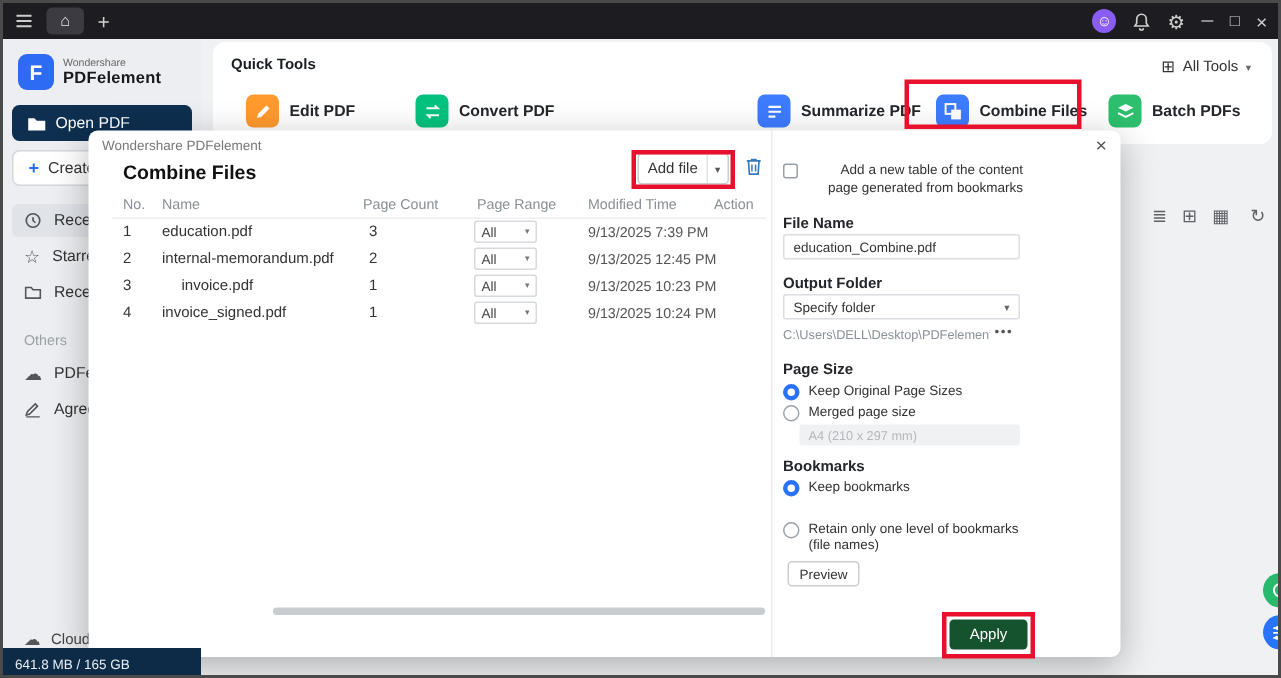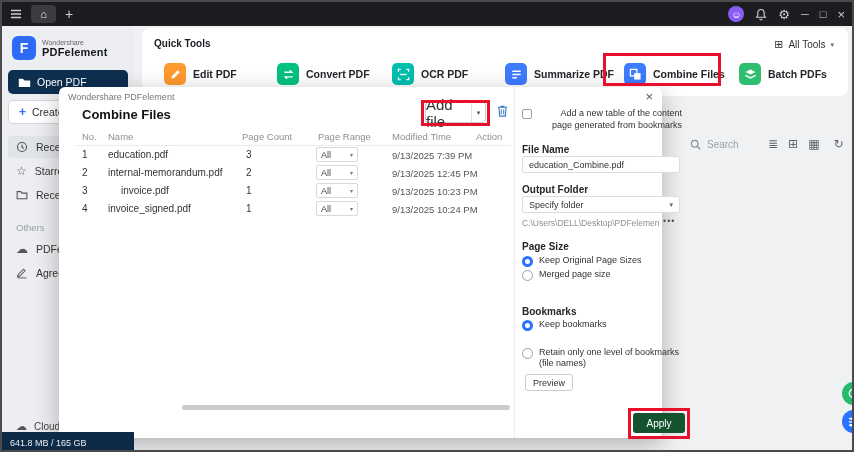--- a/index.html
+++ b/index.html
@@ -33,26 +33,26 @@
   
   #qt-card { position:absolute; left:140px; top:26px; width:706px; height:68px; background:#ffffff; border-radius:8px; z-index:2; }
   .qt-title { position:absolute; left:12px; top:10px; font-size:10px; font-weight:bold; color:#1a1d22; }
   .alltools { position:absolute; right:14px; top:10px; display:flex; align-items:center; gap:5px; font-size:10px; color:#333; cursor:pointer; }
   .tool { position:absolute; top:34px; height:24px; display:flex; align-items:center; gap:7px; cursor:pointer; }
   .tool-ic { width:22px; height:22px; border-radius:5px; display:flex; align-items:center; justify-content:center; }
   .tool-lb { font-size:10.5px; font-weight:bold; color:#23262b; white-space:nowrap; }
   .search-row { position:absolute; top:134px; height:16px; z-index:2; display:flex; align-items:center; }
   .gray-ic { color:#5f6368; font-size:12px; line-height:1; cursor:pointer; }
   
-  #dialog { position:absolute; left:57px; top:85px; width:603px; height:351px; background:#fff; border-radius:6px; box-shadow:0 6px 24px rgba(0,0,0,.28); z-index:10;padding-left:12px; }
+  #dialog { position:absolute; left:57px; top:85px; width:688px; height:351px; background:#fff; border-radius:6px; box-shadow:0 6px 24px rgba(0,0,0,.28); z-index:10;padding-left:12px; }
   .dlg-title { position:absolute; left:9px; top:5px; font-size:9px; color:#777; }
   .dlg-close { position:absolute; right:9px; top:2px; font-size:13px; color:#555; cursor:pointer; }
   .dlg-head { position:absolute; left:23px; top:20px; font-size:13px; font-weight:bold; color:#111; }
   .addfile-btn { position:absolute; left:366px; top:15px; width:61px; height:21px; background:#fff; border:1px solid #c9cdd2; border-radius:3px; display:flex; align-items:center; cursor:pointer; }
-  .addfile-main { flex:1; font-size:15px; color:#333; }
+  .addfile-main { flex:1; font-size:10px; color:#333; text-align:center; }
   .addfile-split { width:14px; height:100%; border-left:1px solid #dfe2e6; display:flex; align-items:center; justify-content:center; font-size:7px; color:#555; }
   .trash-btn { position:absolute; left:437px; top:17px; cursor:pointer; }
   .thead { position:absolute; top:44px; font-size:9.5px; color:#8a9097; }
   .thead-line { position:absolute; left:16px; width:436px; top:58px; height:1px; background:#ededef; }
   .cell { position:absolute; font-size:10px; color:#333; white-space:nowrap; }
   .cell.dim { color:#555; font-size:9.5px; }
   .mini-select { position:absolute; width:42px; height:15px; border:1px solid #d6d9dd; border-radius:2px; background:#fff; font-size:9px; color:#444; display:flex; align-items:center; justify-content:space-between; padding:0 4px; cursor:pointer; }
   .mini-select .car { font-size:6px; color:#777; }
   .hscroll { position:absolute; left:123px; top:318px; width:328px; height:5px; border-radius:3px; background:#c9cccf; cursor:pointer; }
   .vdiv { position:absolute; left:455px; top:0; width:1px; height:100%; background:#ececee; }
@@ -195,29 +195,20 @@
       <span class="tool-lb">Edit PDF</span>
     </div>
     <div class="tool" style="left:135px">
       <span class="tool-ic" style="background: rgb(0, 194, 127);">
           <svg width="13" height="13" viewBox="0 0 14 14">
             <path d="M2.5 4.5h8l-2-2M11.5 9.5h-8l2 2" fill="none" stroke="#fff" stroke-width="1.5"></path>
           </svg>
         </span>
       <span class="tool-lb">Convert PDF</span>
     </div>
-    <div class="tool" style="left:250px">
-      <span class="tool-ic" style="background: rgb(0, 191, 174);">
-          <svg width="13" height="13" viewBox="0 0 14 14">
-            <path d="M1.5 4V1.5H4M10 1.5h2.5V4M12.5 10v2.5H10M4 12.5H1.5V10" fill="none" stroke="#fff" stroke-width="1.4"></path>
-            <path d="M3.5 7h7" stroke="#fff" stroke-width="1.4"></path>
-          </svg>
-        </span>
-      <span class="tool-lb">OCR PDF</span>
-    </div>
     <div class="tool" style="left:363px">
       <span class="tool-ic" style="background: rgb(61, 123, 255);">
           <svg width="13" height="13" viewBox="0 0 14 14">
             <path d="M2.5 3.5h9M2.5 7h9M2.5 10.5h5" stroke="#fff" stroke-width="1.6"></path>
           </svg>
         </span>
       <span class="tool-lb">Summarize PDF</span>
     </div>
     <div class="tool" style="left:482px">
       <span class="tool-ic" style="background: rgb(61, 123, 255);">
@@ -338,20 +329,23 @@
 
     <div class="p-label" style="top:154px">Page Size</div>
     <div class="radio-row" style="top:168px">
       <span class="radio on"></span>
       <span class="radio-lb">Keep Original Page Sizes</span>
     </div>
     <div class="radio-row" style="top:182px">
       <span class="radio"></span>
       <span class="radio-lb">Merged page size</span>
     </div>
+    <div class="p-disabled" style="top:196px">
+      <span>A4 (210 x 297 mm)</span>
+    </div>
 
     <div class="p-label" style="top:219px">Bookmarks</div>
     <div class="radio-row" style="top:232px">
       <span class="radio on"></span>
       <span class="radio-lb">Keep bookmarks</span>
     </div>
     <div class="radio-row" style="top:260px">
       <span class="radio"></span>
       <span class="radio-lb">Retain only one level of bookmarks (file names)</span>
     </div>

